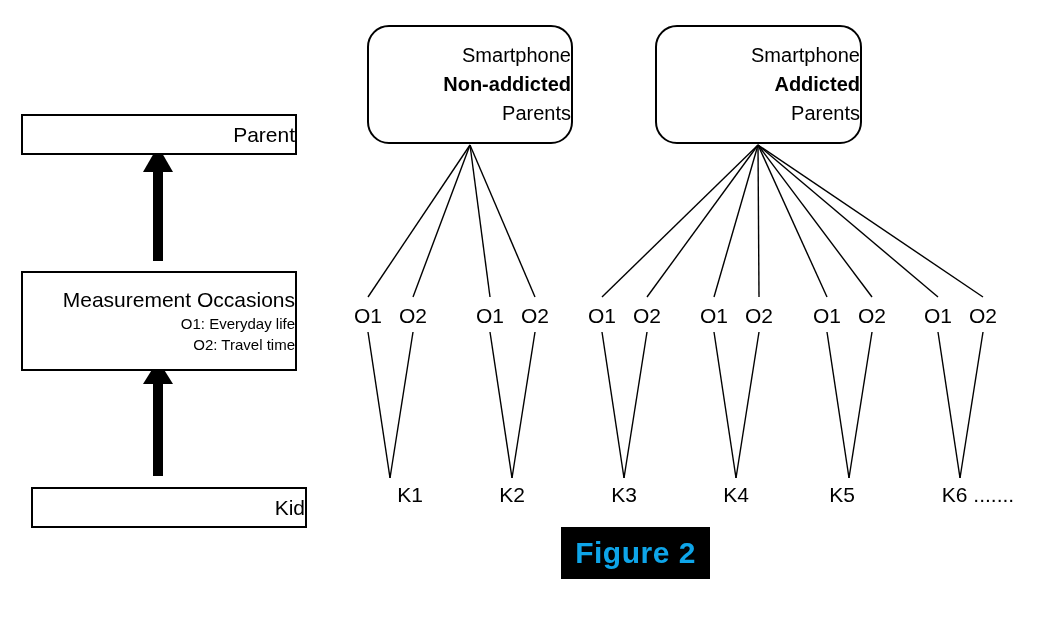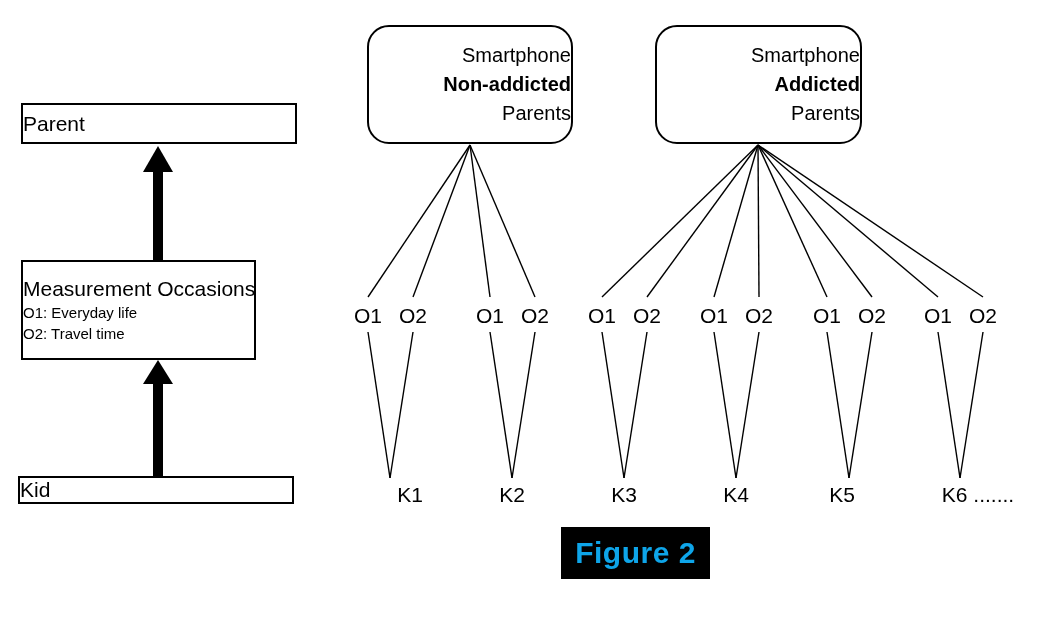--- a/index.html
+++ b/index.html
@@ -26,37 +26,38 @@
     height: 620px;
   }
   
   .rect-box {
     position: absolute;
     box-sizing: border-box;
     border: 2px solid #000000;
     background: #ffffff;
     display: flex;
     flex-direction: column;
-    align-items: flex-start;
+    align-items: flex-end;
     justify-content: center;
     text-align: center;
+    margin-top: 11px;
   }
   .box-title {
     font-size: 21px;
     line-height: 26px;
     white-space: nowrap;
   }
   .box-sub {
     font-size: 15px;
     line-height: 21px;
     white-space: nowrap;
   }
   #parent-box   { left: 21px;  top: 103px; width: 276px; height: 41px; }
-  #measure-box  { left: 21px;  top: 260px; width: 235px; height: 100px; }
-  #kid-box      { left: 18px;  top: 476px; width: 276px; height: 28px; }
+  #measure-box  { left: 21px;  top: 260px; width: 276px; height: 100px; }
+  #kid-box      { left: 31px;  top: 476px; width: 276px; height: 41px; }
 
   
   .round-box {
     position: absolute;
     box-sizing: border-box;
     border: 2px solid #000000;
     border-radius: 22px;
     background: #ffffff;
     display: flex;
     flex-direction: column;

